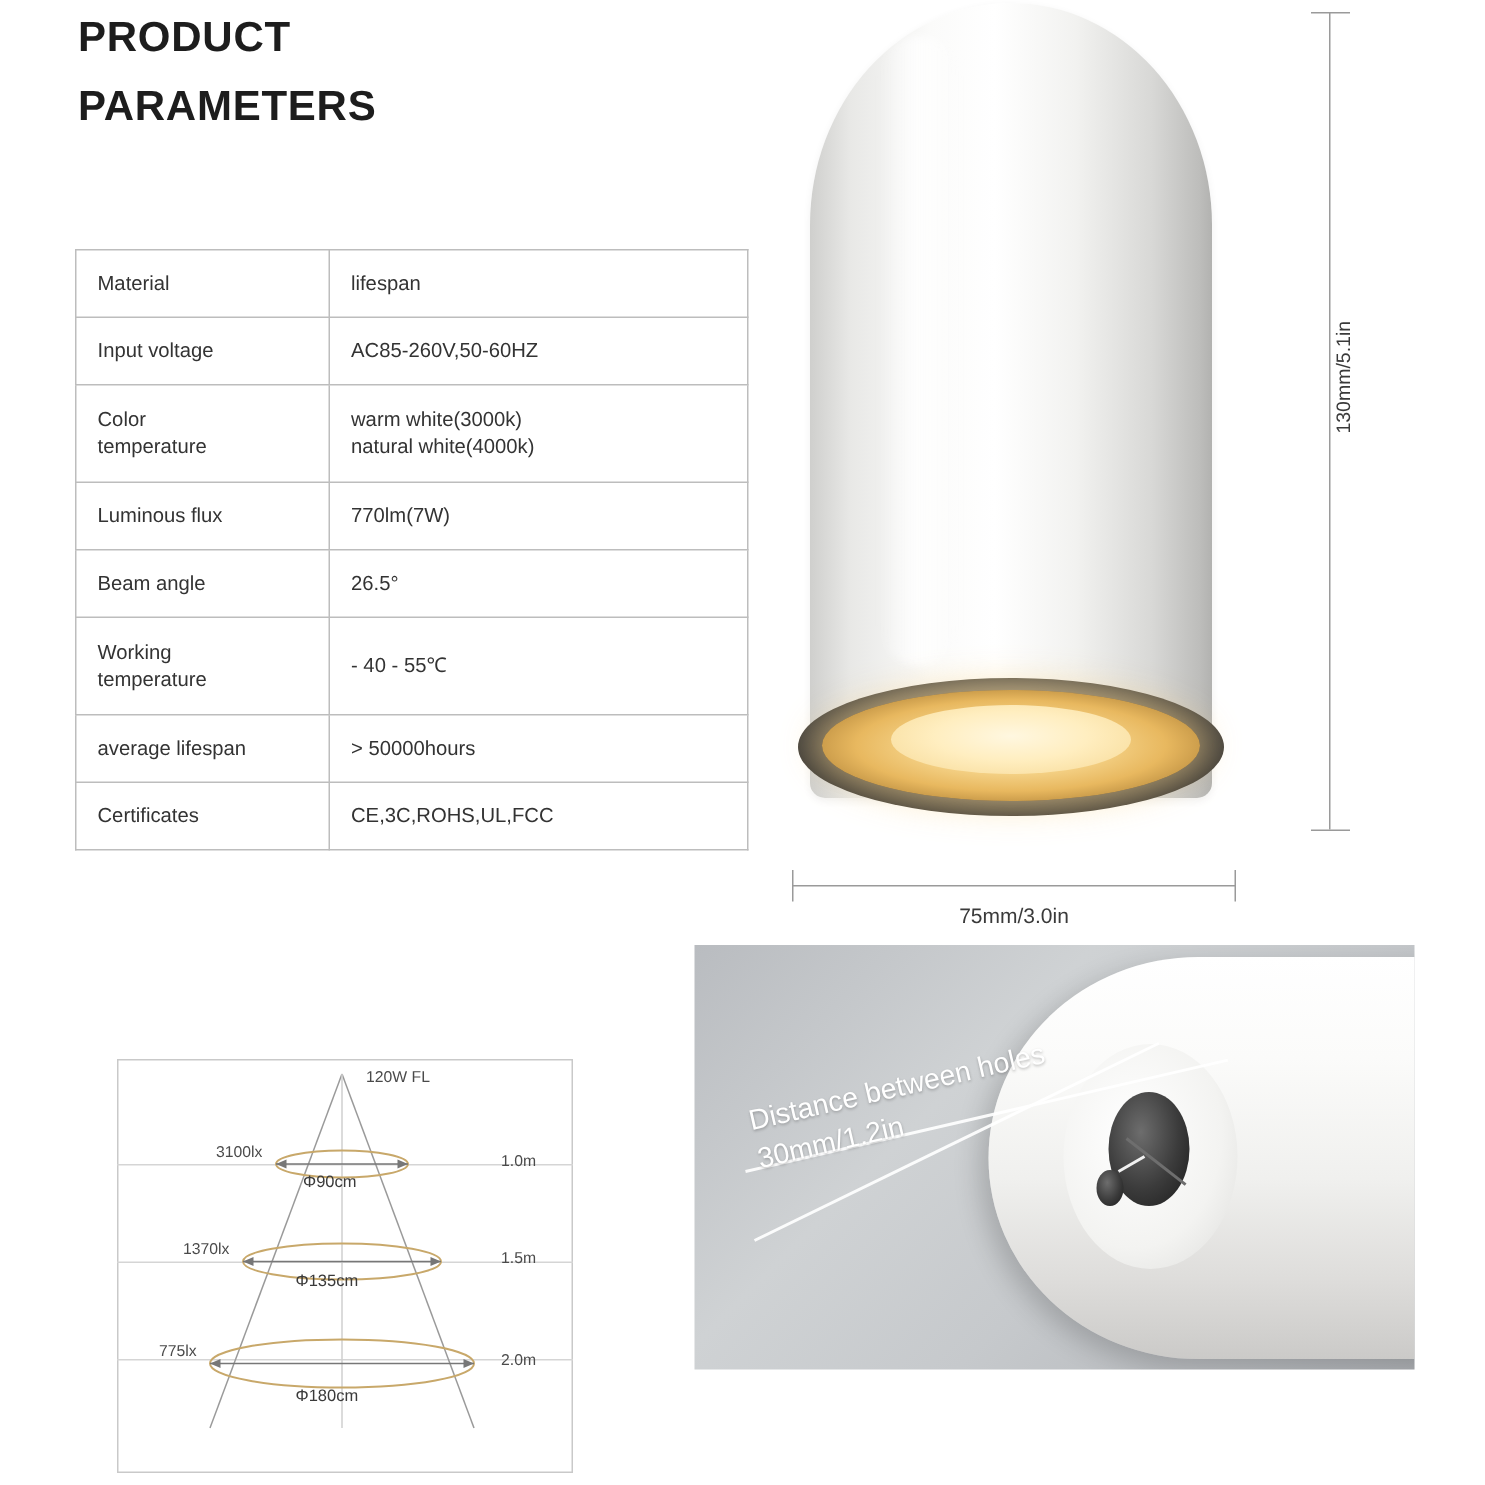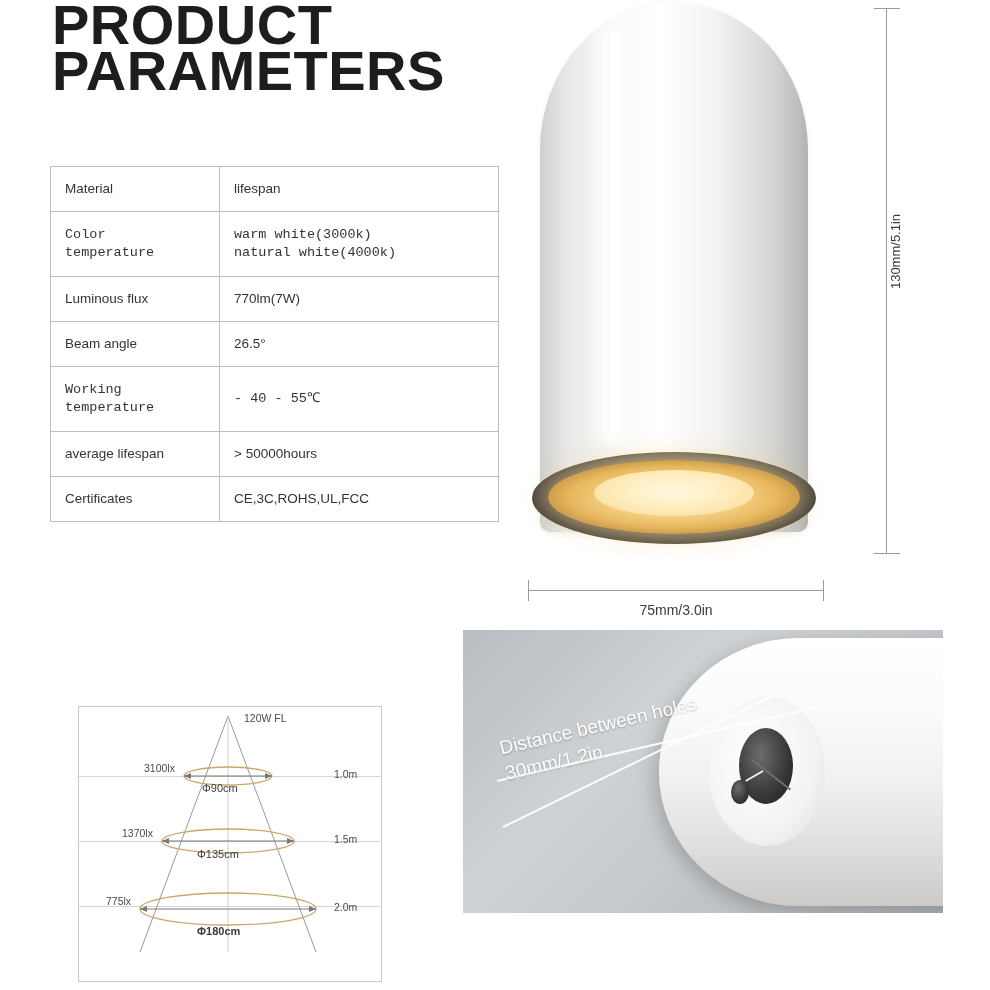--- a/index.html
+++ b/index.html
@@ -15,21 +15,21 @@
     color: #2b2b2b;
     overflow: hidden;
   }
 
   
   .page-title {
     position: absolute;
     left: 52px;
     top: 2px;
     width: 420px;
-    font-size: 56px;
+    font-size: 28px;
     line-height: 46px;
     font-weight: bold;
     letter-spacing: 0.5px;
     color: #1d1d1d;
   }
   .page-title .l2 { display: block; }
 
   
   .spec-table {
     position: absolute;
@@ -43,21 +43,21 @@
     border: 1px solid #bdbdbd;
     font-size: 13.5px;
     color: #333;
     padding: 10px 14px;
     line-height: 18px;
     vertical-align: middle;
     height: 24px;
   }
   .spec-table td.k { width: 140px; }
   .spec-table td.v { width: 250px; }
-  .spec-table tr.tall td { height: 44px; font-family: Liberation Mono, monospace; }
+  .spec-table tr.tall td { height: 44px; }
   .spec-table .multi { white-space: pre-line; }
 
   
   .product-photo {
     position: absolute;
     left: 466px;
     top: 0px;
     width: 420px;
     height: 600px;
   }
@@ -304,20 +304,24 @@
   <span class="l1">PRODUCT</span>
   <span class="l2">PARAMETERS</span>
 </div>
 
 <table class="spec-table">
   <tbody>
     <tr>
       <td class="k">Material</td>
       <td class="v">lifespan</td>
     </tr>
+    <tr>
+      <td class="k">Input voltage</td>
+      <td class="v">AC85-260V,50-60HZ</td>
+    </tr>
     <tr class="tall">
       <td class="k multi">Color
 temperature</td>
       <td class="v multi">warm white(3000k)
 natural white(4000k)</td>
     </tr>
     <tr>
       <td class="k">Luminous flux</td>
       <td class="v">770lm(7W)</td>
     </tr>
@@ -412,14 +416,14 @@
   <div class="lbl" style="left:66px; top:56px;">3100lx</div>
   <div class="lbl" style="left:256px; top:62px;">1.0m</div>
   <div class="lbl lbl-dia" style="left:124px; top:76px;">Φ90cm</div>
 
   <div class="lbl" style="left:44px; top:121px;">1370lx</div>
   <div class="lbl" style="left:256px; top:127px;">1.5m</div>
   <div class="lbl lbl-dia" style="left:119px; top:142px;">Φ135cm</div>
 
   <div class="lbl" style="left:28px; top:189px;">775lx</div>
   <div class="lbl" style="left:256px; top:195px;">2.0m</div>
-  <div class="lbl lbl-dia" style="left:119px; top:219px;font-weight:bold;">Φ180cm</div>
+  <div class="lbl lbl-dia" style="left:119px; top:219px;">Φ180cm</div>
 </div>
 
 </body></html>

